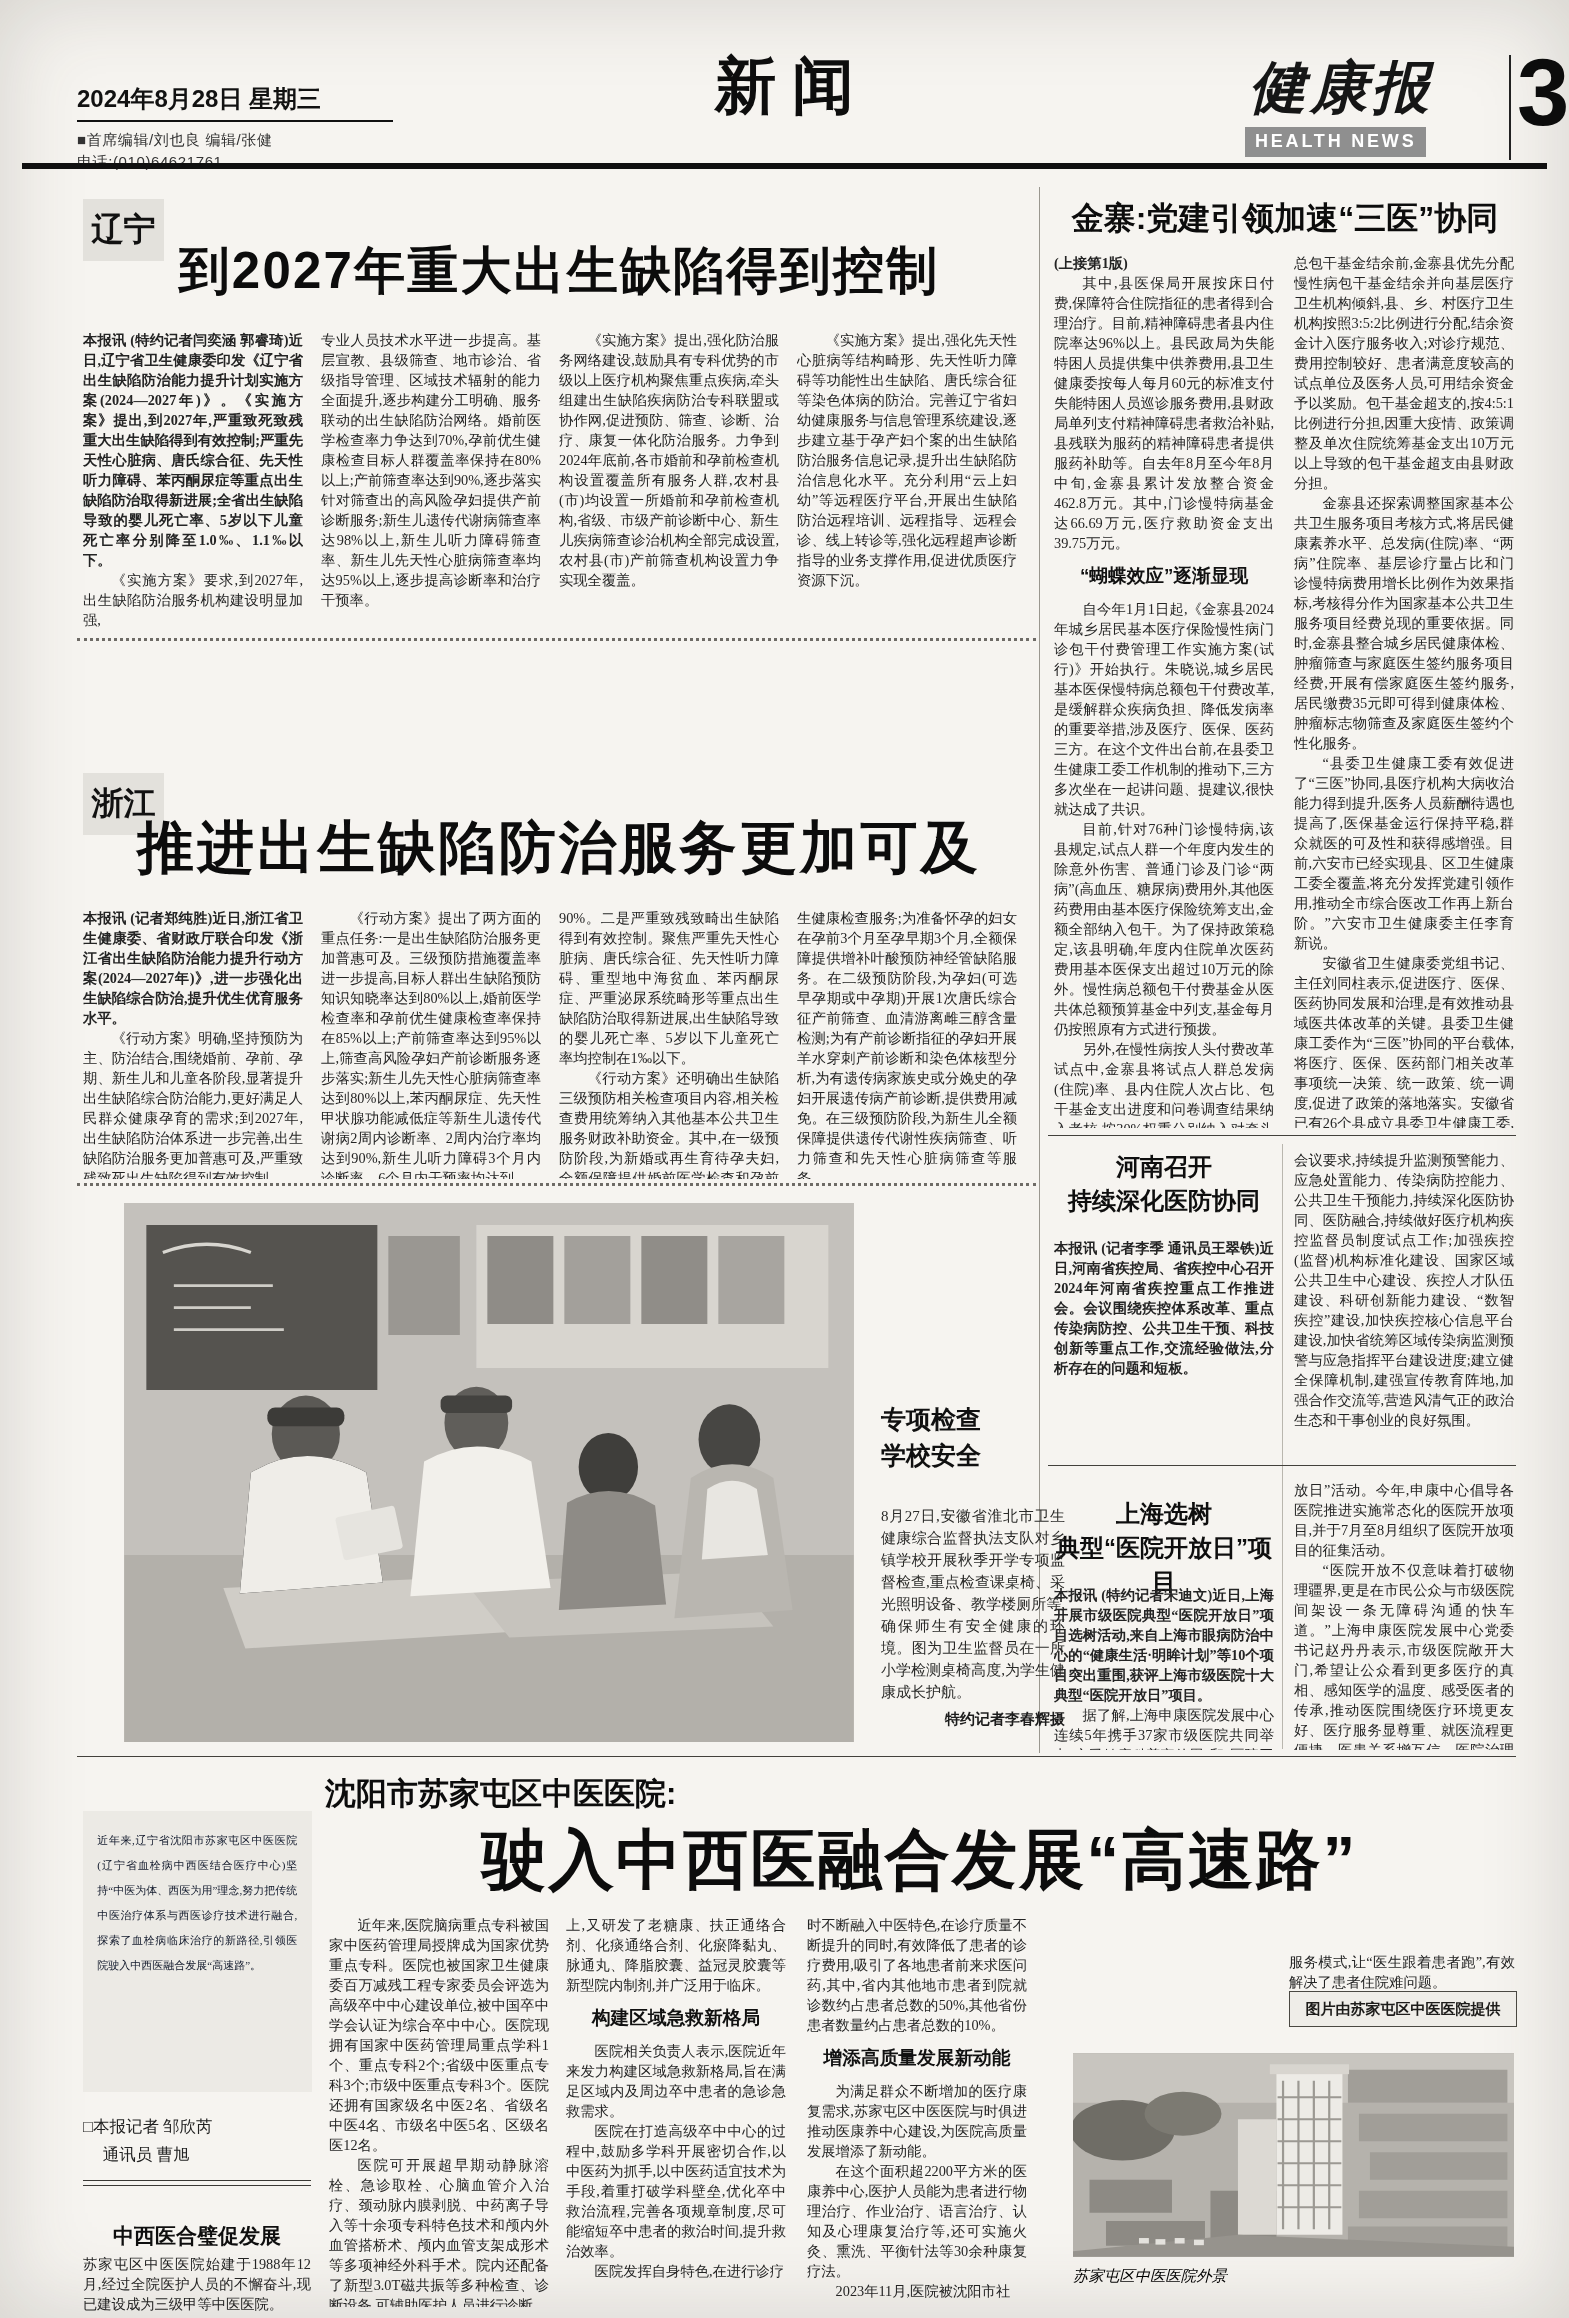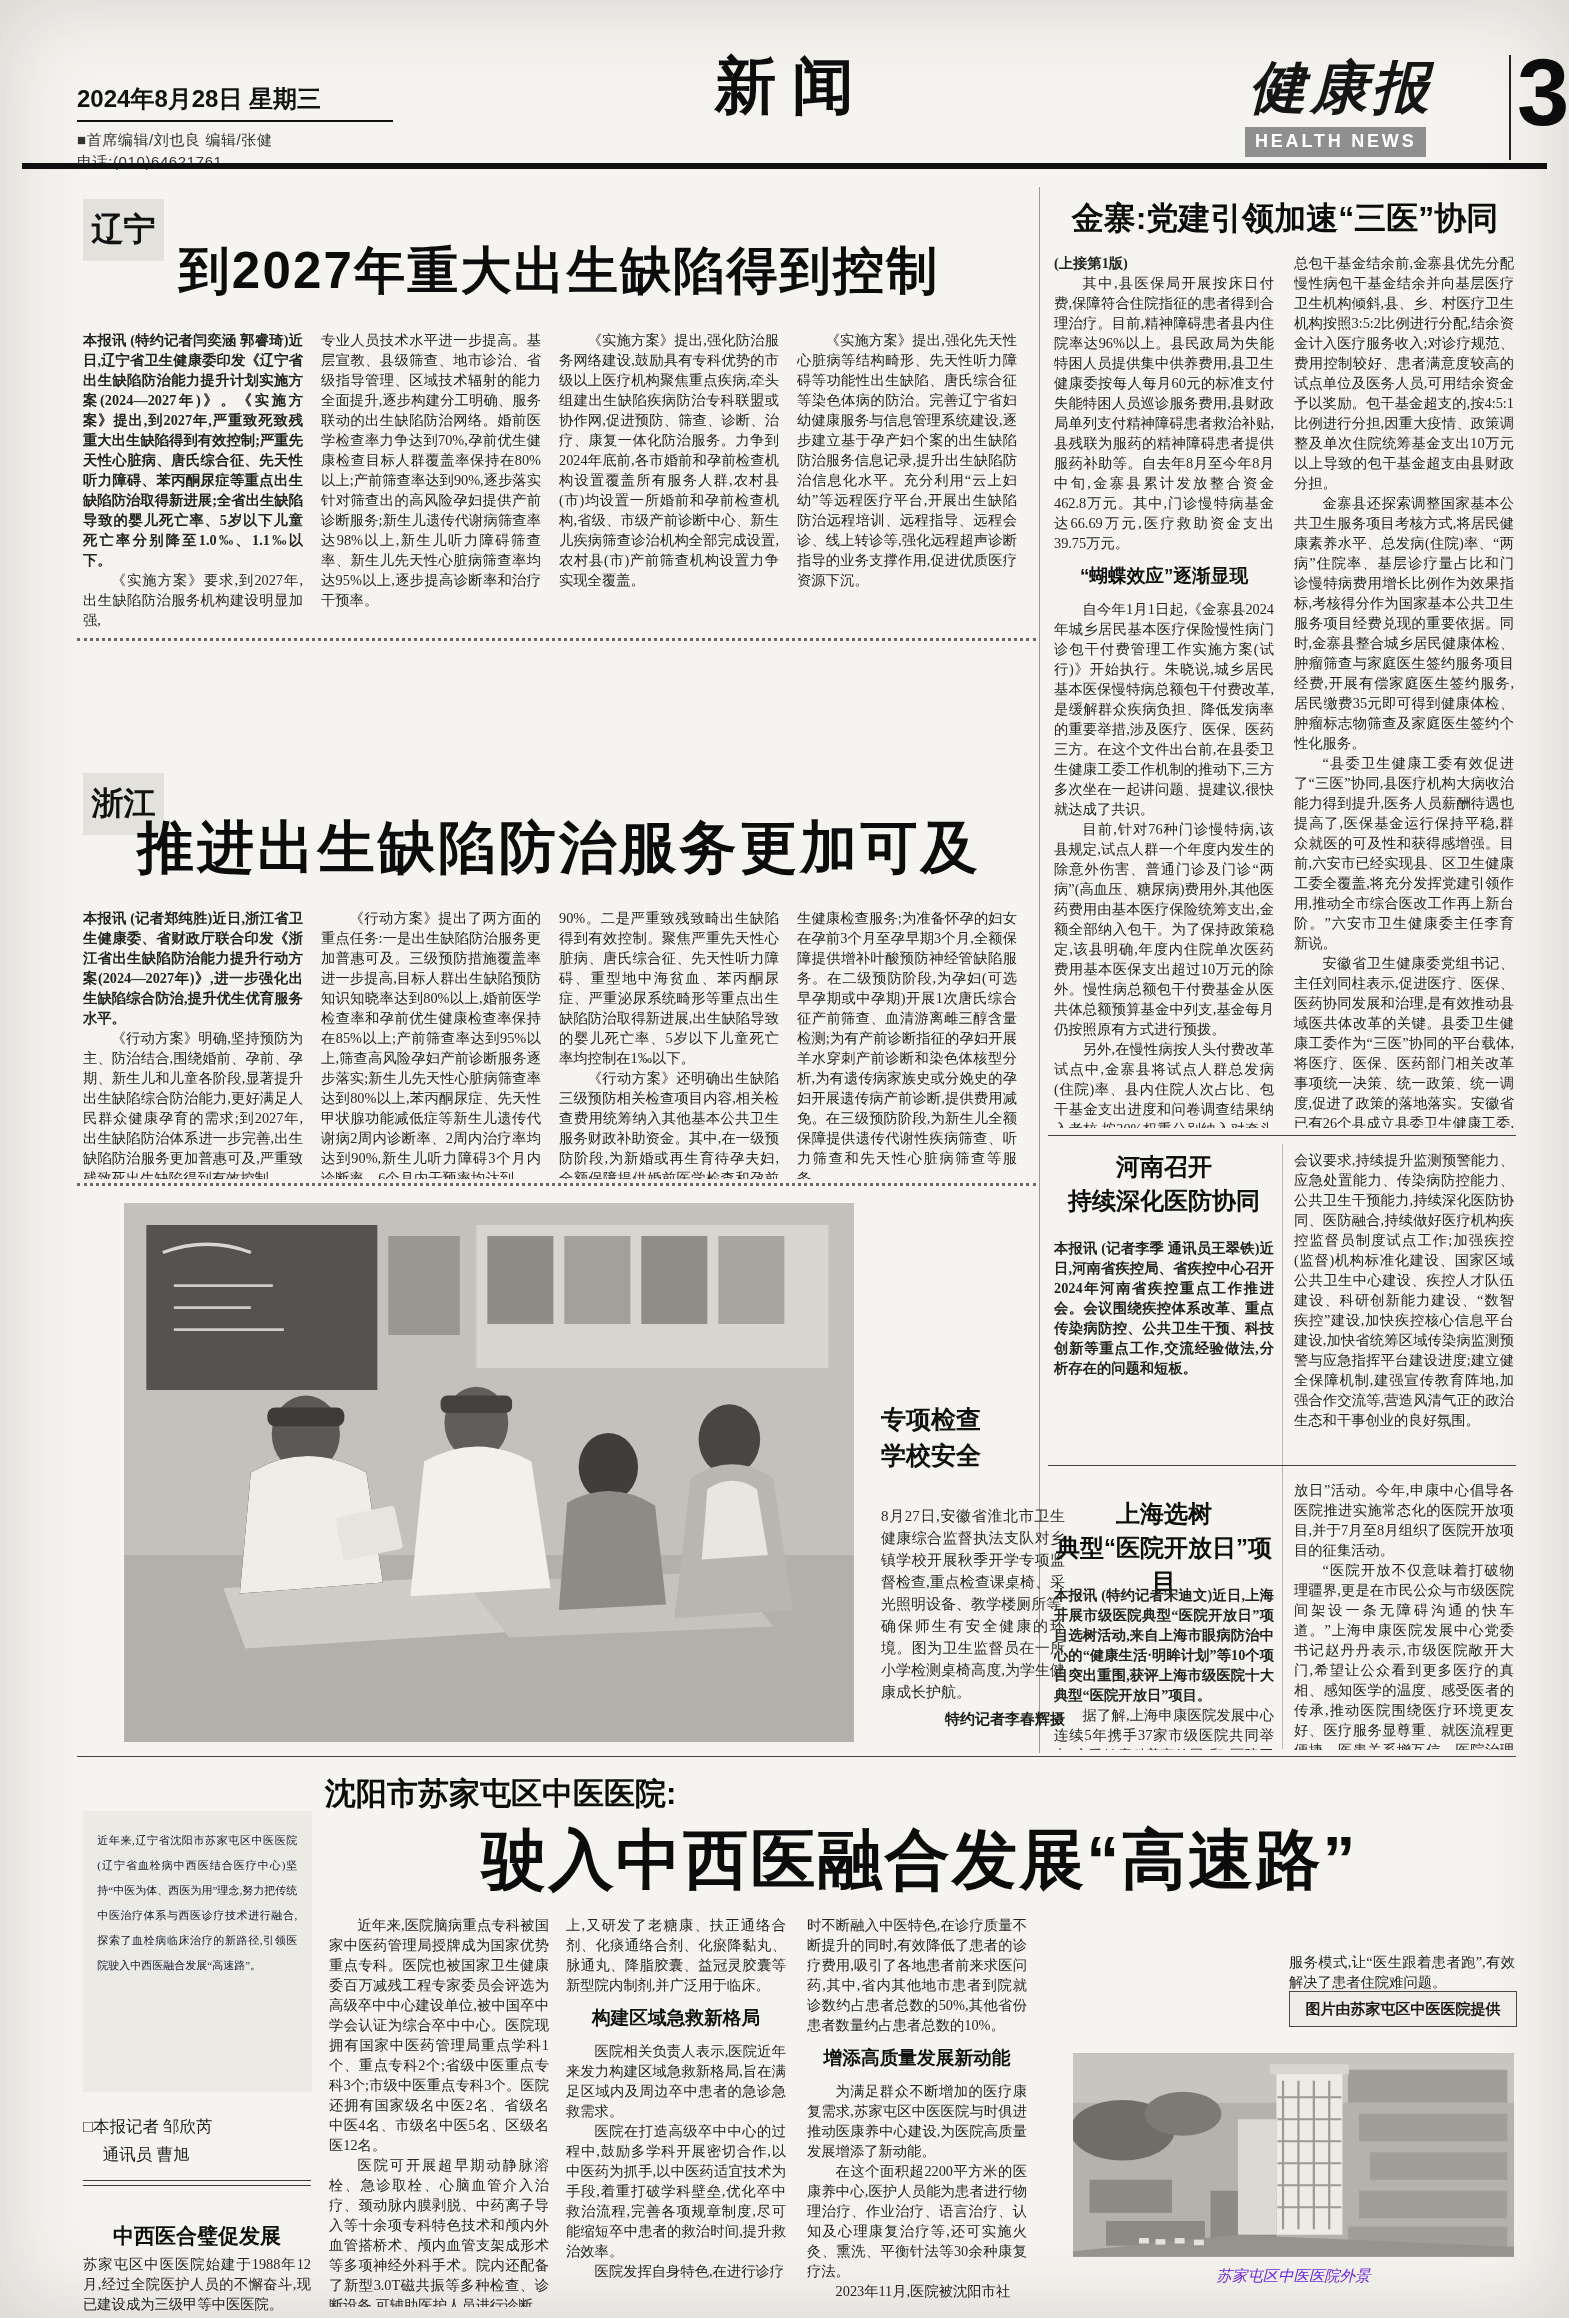--- a/index.html
+++ b/index.html
@@ -36,21 +36,21 @@
   .vrule{background:#9a978f;width:1.1px;}
   .hrule{background:#43413c;height:1.1px;}
   .caption-title{font-family:"Liberation Sans",sans-serif;font-weight:bold;font-size:25px;line-height:36px;color:#101010;}
   .caption-body{font-size:15px;line-height:22px;text-align:justify;color:#2a2a28;}
   .caption-credit{font-size:15px;text-align:right;color:#1c1c1c;}
   .intro-box{background:#eceae5;padding:16.5px 14.3px;font-size:11px;line-height:25px;text-align:justify;color:#0f172a;}
   .byline{font-size:16.5px;line-height:27.5px;color:#222;}
   .credit-box{border:1.1px solid #4a4842;background:#efede8;display:flex;align-items:center;justify-content:center;
               font-family:"Liberation Sans",sans-serif;font-weight:bold;font-size:15px;color:#1d1c1a;}
   .photo-frame{background:#c9c6c0;overflow:hidden;}
-  .photo-caption{font-size:15.4px;font-style:italic;text-align:center;color:#6d28d9;}
+  .photo-caption{font-size:15.4px;font-style:italic;color:#000000;}
 </style>
 </head>
 <body>
 
 <div id="paper">
 
   <div class="abs date" style="left:77px;top:83px;">2024年8月28日 星期三</div>
   <div class="abs date-rule" style="left:77px;top:120px;width:316px;"></div>
   <div class="abs small-meta sans" style="left:77px;top:131px;">■首席编辑/刘也良 编辑/张健</div>
   <div class="abs small-meta sans" style="left:77px;top:153px;">电话:(010)64621761</div>

